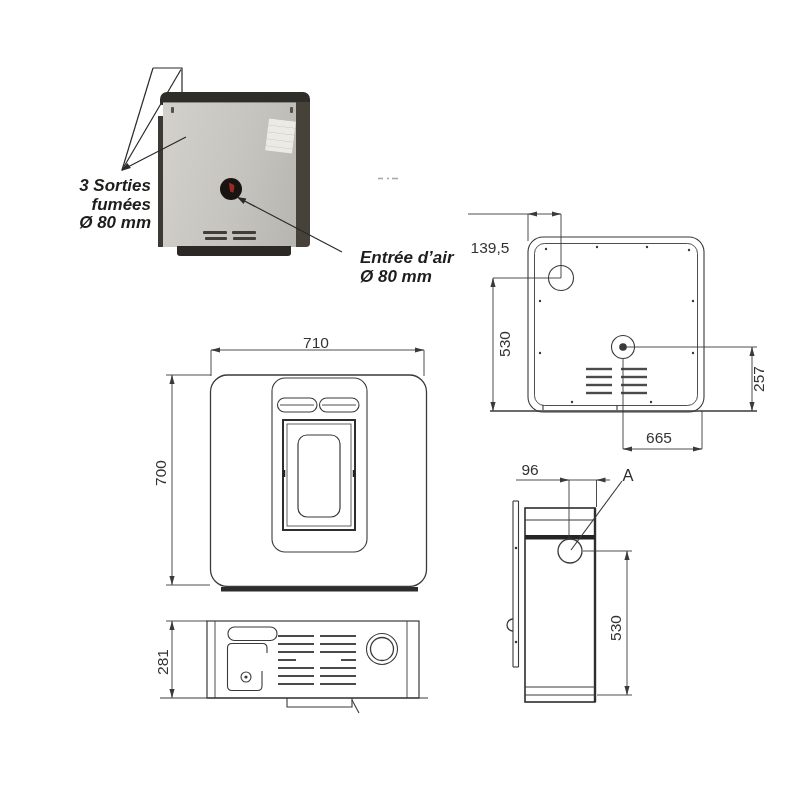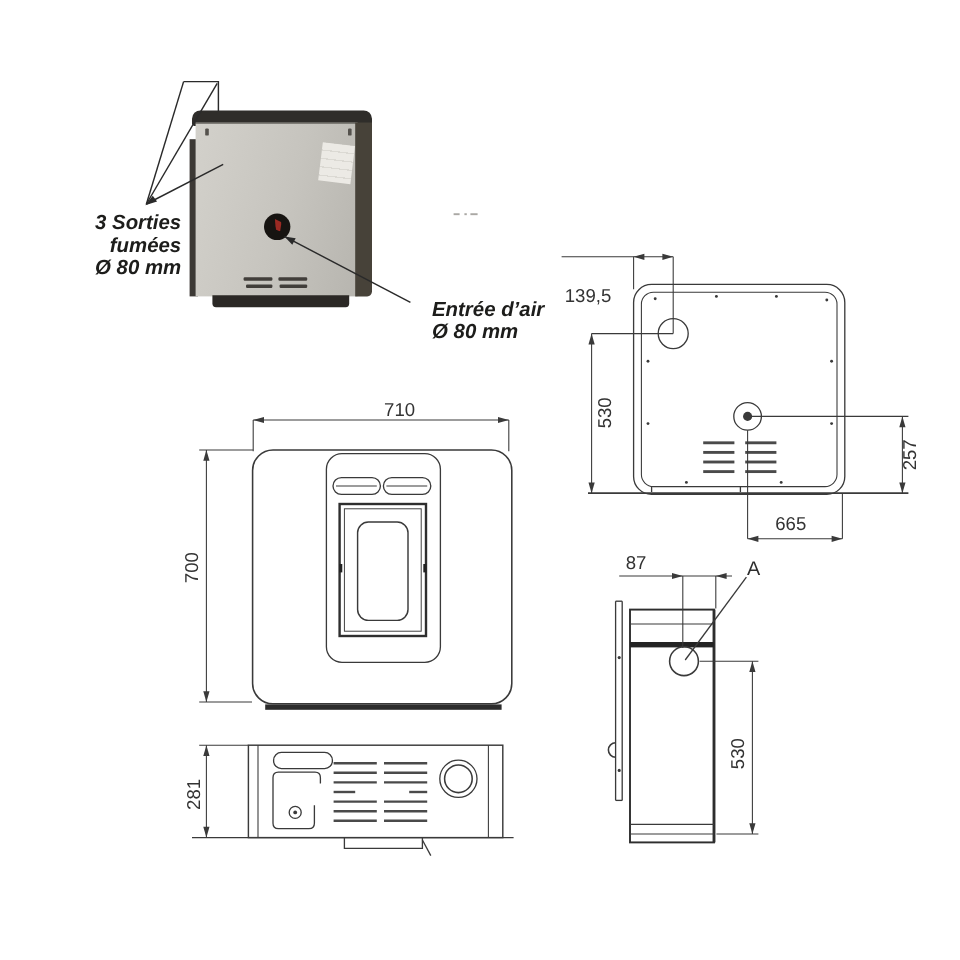--- a/index.html
+++ b/index.html
@@ -61,24 +61,24 @@
   </div>
   <div class="abs note" style="left:312px;top:249px;margin-left:48px;">
     <div>Entrée d’air</div>
     <div>Ø 80 mm</div>
   </div>
 
   <div class="abs dim" style="left:490px;top:204px;margin-top:44px;">139,5</div>
   <div class="abs dim rot" style="left:505px;top:344px;">530</div>
   <div class="abs dim rot" style="left:759px;top:379px;">257</div>
   <div class="abs dim" style="left:659px;top:438px;">665</div>
-  <div class="abs dim" style="left:333px;top:343px;">710</div>
+  <div class="abs dim" style="left:316px;top:343px;">710</div>
   <div class="abs dim rot" style="left:161px;top:473px;">700</div>
   <div class="abs dim rot" style="left:163px;top:662px;">281</div>
-  <div class="abs dim" style="left:530px;top:470px;">87</div>
+  <div class="abs dim" style="left:530px;top:470px;">96</div>
   <div class="abs dim rot" style="left:616px;top:628px;">530</div>
   <div class="abs dletter" style="left:628px;top:475px;">A</div>
 
   <svg width="800" height="800" viewBox="0 0 800 800">
     <g stroke="#3a3a3a" stroke-width="1.1" fill="none">
 
       <g stroke="#2a2a2a" stroke-width="1.2">
         <path d="M153,68 L182,68 L182,93"></path>
         <line x1="122" y1="170" x2="153" y2="68"></line>
         <line x1="122" y1="170" x2="181" y2="69.5"></line>

